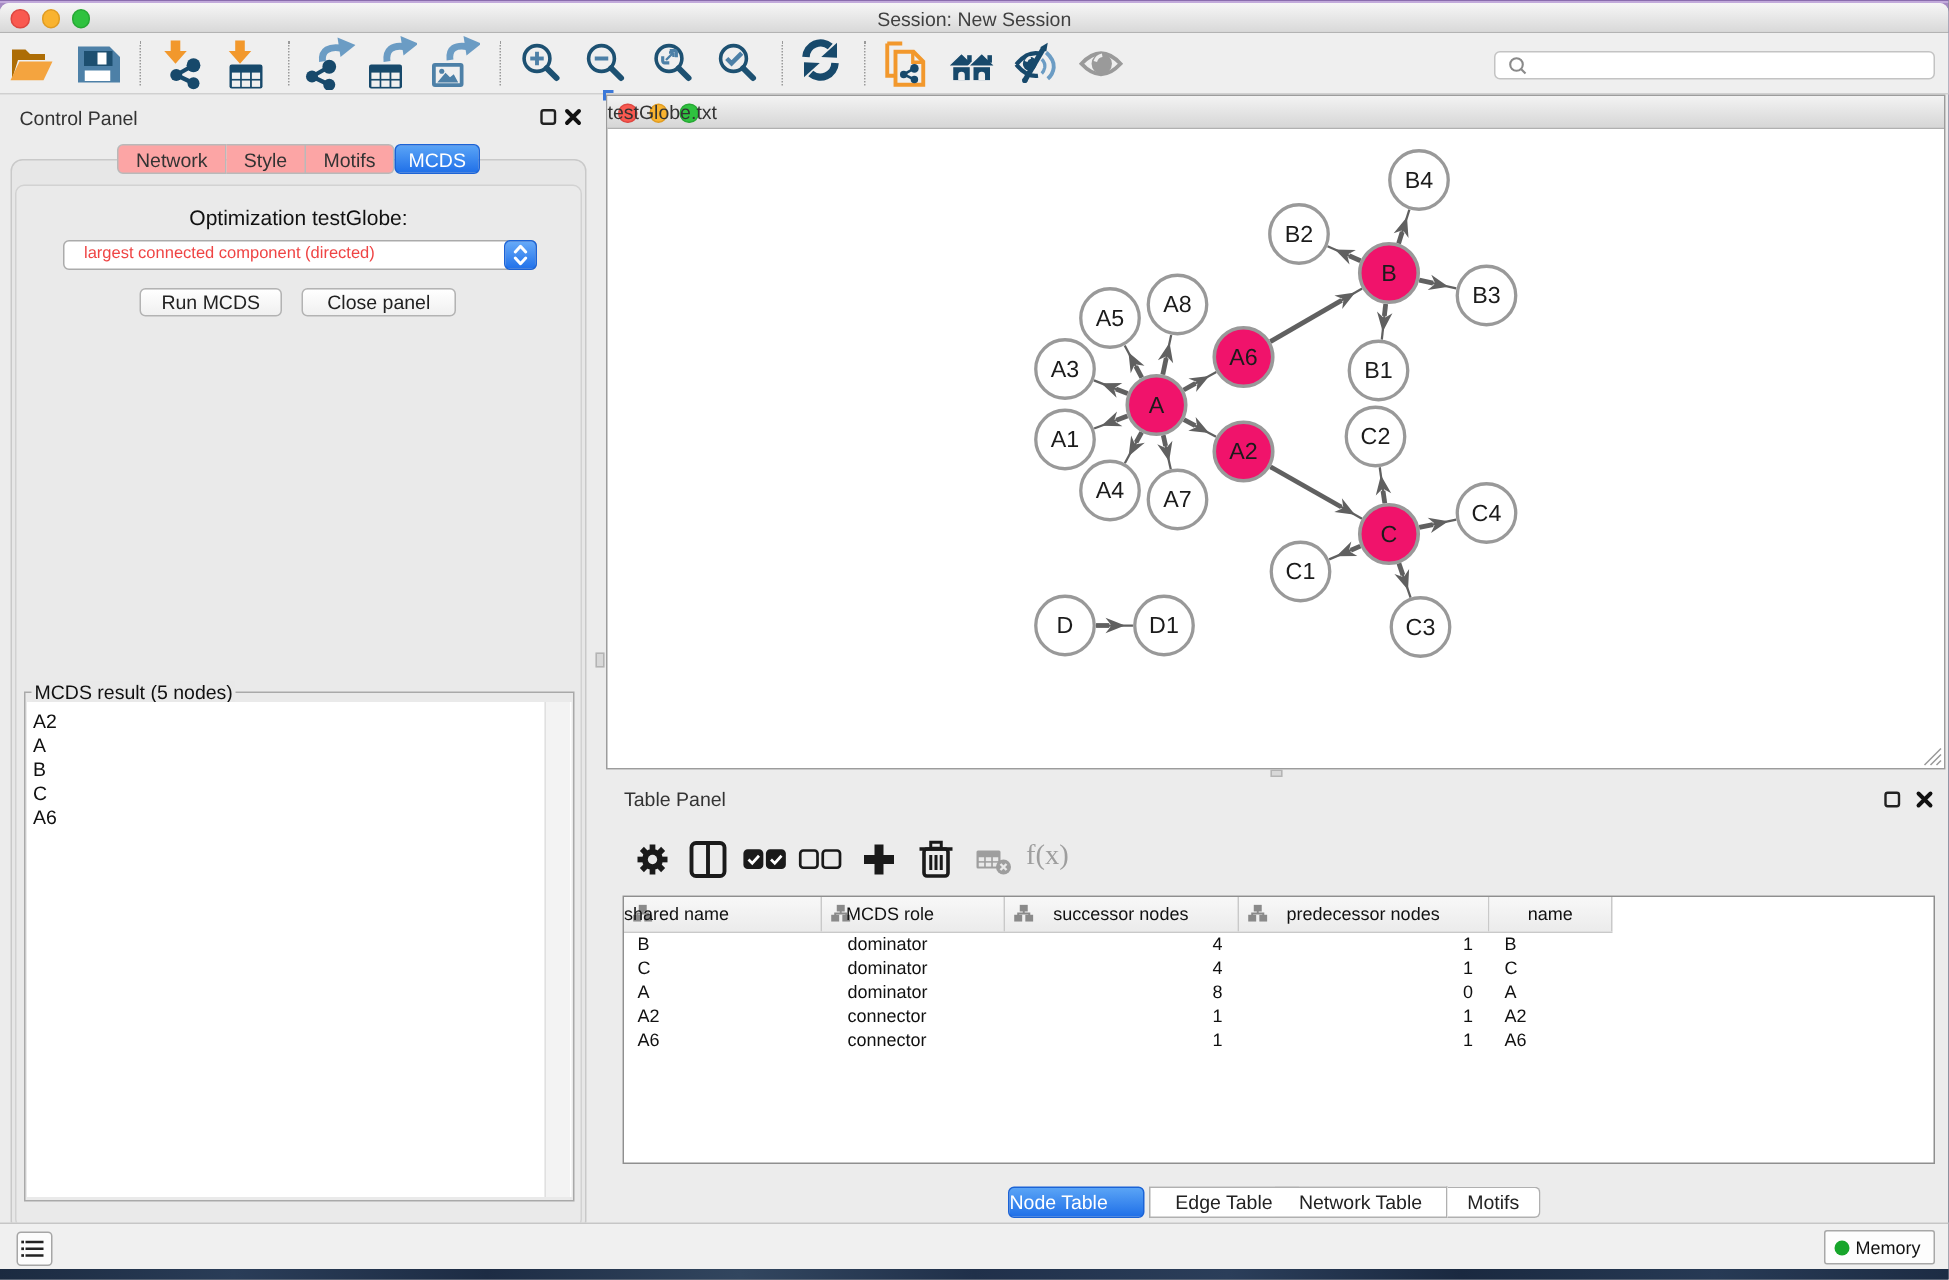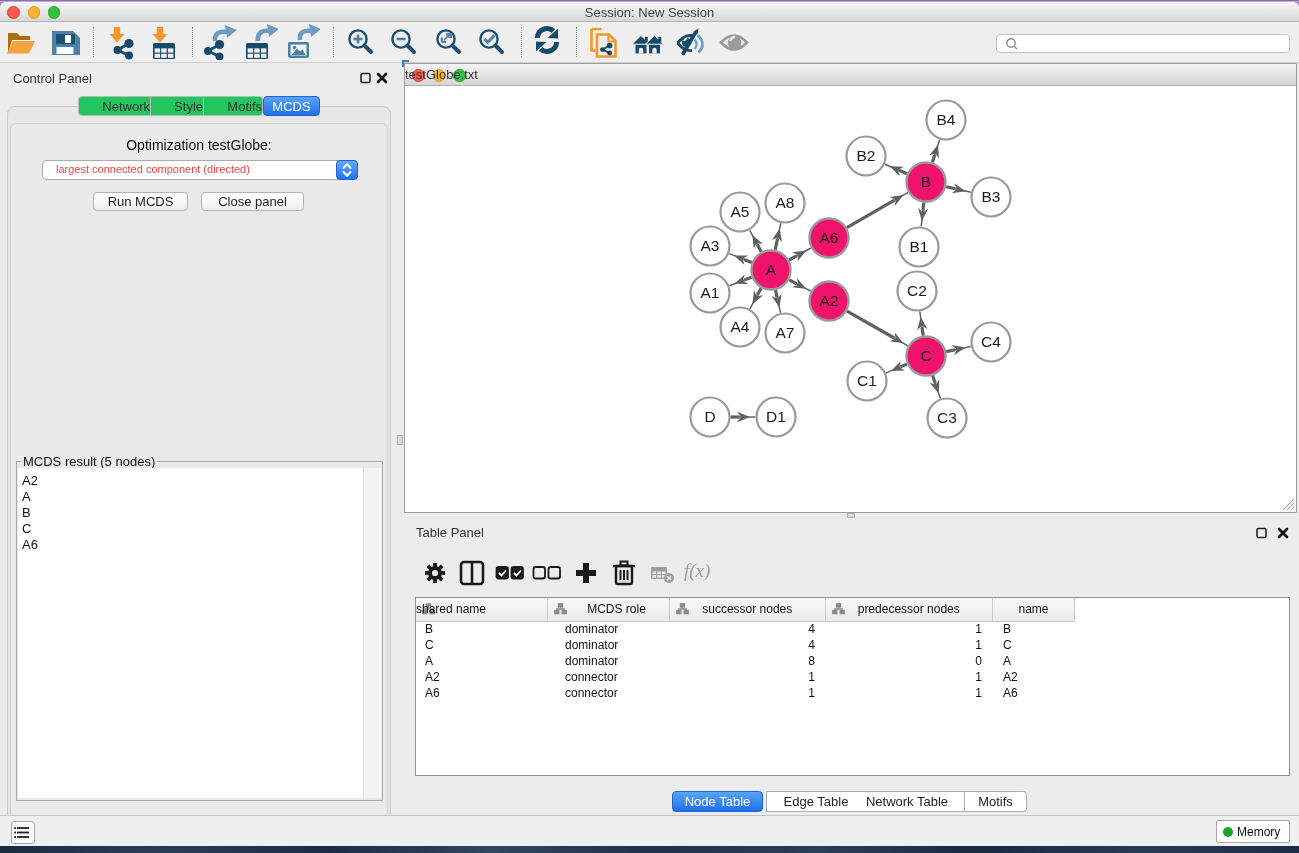--- a/index.html
+++ b/index.html
@@ -12,21 +12,21 @@
 .tl{position:absolute;border-radius:50%;width:12.5px;height:12.5px}
 .title-text{position:absolute;width:100%;text-align:center;top:3px;font-size:13px;color:#404040}
 .toolbar{position:absolute;left:0;top:22px;width:1299px;height:41px;background:#efefef;border-bottom:1px solid #d0d0d0}
 .tsep{position:absolute;top:5px;height:30px;width:0;border-left:1px dotted #9a9a9a}
 .ticon{position:absolute}
 .searchbox{position:absolute;left:996px;top:12px;width:294px;height:19px;background:#fff;border:1px solid #c3c3c3;border-radius:4px}
 .cp-title{position:absolute;left:13px;top:71px;font-size:13px;color:#333}
 .panelbig{position:absolute;left:7px;top:106px;width:384px;height:716px;background:#e7e7e7;border:1px solid #c9c9c9;border-radius:8px}
 .panelin{position:absolute;left:10px;top:123px;width:378px;height:696px;background:#eaeaea;border:1px solid #d2d2d2;border-radius:6px}
 .tabbar{position:absolute;left:78px;top:96px;height:20px;display:flex;font-size:13px}
-.tabseg{background:#22c55e;border:1px solid #b9b9b9;border-left:none;color:#333;text-align:right;line-height:19px}
+.tabseg{background:#fca5a5;border:1px solid #b9b9b9;border-left:none;color:#333;text-align:center;line-height:19px}
 .tabseg.first{border-left:1px solid #b9b9b9;border-radius:4px 0 0 4px}
 .tabsel{background:linear-gradient(180deg,#5aa4f6,#2070e8);color:#fff;border-radius:4px;border:1px solid #1b63d6;line-height:19px;text-align:center}
 .btn{position:absolute;height:19px;background:linear-gradient(180deg,#ffffff,#f0f0f0);border:1px solid #b3b3b3;border-radius:4px;font-size:13px;color:#222;text-align:center;line-height:17px}
 .fieldset{position:absolute;left:16px;top:461px;width:367px;height:340px;border:1px solid #a9a9a9}
 .whitelist{position:absolute;left:18px;top:468px;width:363px;height:330px;background:#fff}
 .sctrack{position:absolute;right:1px;top:0;width:17px;height:330px;background:#f3f3f3;border-left:1px solid #e0e0e0}
 .mcds-item{position:absolute;left:4px;font-size:13px;color:#111}
 .netwin{position:absolute;left:404px;top:63px;width:893px;height:450px;border:1px solid #9c9c9c;background:#fff}
 .nettitle{position:absolute;left:0;top:0;width:100%;height:22px;background:linear-gradient(180deg,#f3f3f3,#d6d6d6);border-bottom:1px solid #b0b0b0}
 .statusbar{position:absolute;left:0;top:815px;width:1299px;height:31px;background:#f0f0f0;border-top:1px solid #c6c6c6}
@@ -378,21 +378,21 @@
       <rect x="5" y="9" width="16" height="12" rx="1" fill="#9e9e9e"></rect>
       <rect x="6.5" y="13.5" width="3.6" height="2.6" fill="#e9e9e9"></rect>
       <rect x="11.2" y="13.5" width="3.6" height="2.6" fill="#e9e9e9"></rect>
       <rect x="15.9" y="13.5" width="3.6" height="2.6" fill="#e9e9e9"></rect>
       <rect x="6.5" y="17.1" width="3.6" height="2.6" fill="#e9e9e9"></rect>
       <rect x="11.2" y="17.1" width="3.6" height="2.6" fill="#e9e9e9"></rect>
       <rect x="15.9" y="17.1" width="3.6" height="2.6" fill="#e9e9e9"></rect>
       <circle cx="23" cy="20" r="5" fill="#9e9e9e"></circle>
       <path d="M21 18 l4 4 M25 18 l-4 4" stroke="#e9e9e9" stroke-width="1.6"></path>
     </svg></div>
-<div class="abs" style="left:684px;top:560px;font-family:'Liberation Serif',serif;font-style:italic;font-size:19px;color:#9e9e9e">f(x)</div>
+<div class="abs" style="left:684px;top:560px;font-family:'Liberation Serif',serif;font-size:19px;color:#9e9e9e">f(x)</div>
 <div class="tp-white">
     <div class="th" style="left:0px;width:132px;border-right:1px solid #c9c9c9">
       <svg width="13" height="12" viewBox="0 0 13 12" style="position:absolute;left:6px;top:5px">
         <g fill="none" stroke="#8a8a8a" stroke-width="1.3">
           <rect x="4.5" y="0.8" width="4" height="3.2" fill="#8a8a8a"></rect>
           <rect x="0.8" y="7.5" width="4" height="3.2" fill="#8a8a8a"></rect>
           <rect x="8.2" y="7.5" width="4" height="3.2" fill="#8a8a8a"></rect>
           <path d="M6.5 4.2 V6 M2.8 7.4 V6 H10.2 V7.4"></path>
         </g>
       </svg>
@@ -400,21 +400,21 @@
     </div>
     <div class="th" style="left:132px;width:122px;border-right:1px solid #c9c9c9">
       <svg width="13" height="12" viewBox="0 0 13 12" style="position:absolute;left:6px;top:5px">
         <g fill="none" stroke="#8a8a8a" stroke-width="1.3">
           <rect x="4.5" y="0.8" width="4" height="3.2" fill="#8a8a8a"></rect>
           <rect x="0.8" y="7.5" width="4" height="3.2" fill="#8a8a8a"></rect>
           <rect x="8.2" y="7.5" width="4" height="3.2" fill="#8a8a8a"></rect>
           <path d="M6.5 4.2 V6 M2.8 7.4 V6 H10.2 V7.4"></path>
         </g>
       </svg>
-      <div style="position:absolute;left:16px;right:0;top:4px;text-align:center">MCDS role</div>
+      <div style="position:absolute;left:16px;right:0;top:4px;text-align:left">MCDS role</div>
     </div>
     <div class="th" style="left:254px;width:155.5px;border-right:1px solid #c9c9c9">
       <svg width="13" height="12" viewBox="0 0 13 12" style="position:absolute;left:6px;top:5px">
         <g fill="none" stroke="#8a8a8a" stroke-width="1.3">
           <rect x="4.5" y="0.8" width="4" height="3.2" fill="#8a8a8a"></rect>
           <rect x="0.8" y="7.5" width="4" height="3.2" fill="#8a8a8a"></rect>
           <rect x="8.2" y="7.5" width="4" height="3.2" fill="#8a8a8a"></rect>
           <path d="M6.5 4.2 V6 M2.8 7.4 V6 H10.2 V7.4"></path>
         </g>
       </svg>
@@ -454,21 +454,21 @@
     <div class="td" style="left:149px;top:72px">connector</div>
     <div class="td" style="left:254px;top:72px;width:145px;text-align:right">1</div>
     <div class="td" style="left:410px;top:72px;width:156px;text-align:right">1</div>
     <div class="td" style="left:587px;top:72px">A2</div>
     <div class="td" style="left:9px;top:88px">A6</div>
     <div class="td" style="left:149px;top:88px">connector</div>
     <div class="td" style="left:254px;top:88px;width:145px;text-align:right">1</div>
     <div class="td" style="left:410px;top:88px;width:156px;text-align:right">1</div>
     <div class="td" style="left:587px;top:88px">A6</div>
   </div>
-<div class="abs" style="left:672px;top:791px;width:91px;height:21px;background:linear-gradient(180deg,#5aa4f6,#2070e8);border:1px solid #1b63d6;border-radius:4px;color:#fff;font-size:13px;text-align:center;line-height:20px">Node Table</div>
+<div class="abs" style="left:672px;top:791px;width:91px;height:21px;background:linear-gradient(180deg,#5aa4f6,#2070e8);border:1px solid #1b63d6;border-radius:4px;color:#fff;font-size:13px;text-align:left;line-height:20px">Node Table</div>
 <div class="btab" style="left:766px;top:791px;width:100px;border-left:1px solid #b0b0b0">Edge Table</div>
 <div class="btab" style="left:850px;top:791px;width:115px">Network Table</div>
 <div class="btab" style="left:965px;top:791px;width:62px;border-radius:0 4px 4px 0">Motifs</div>
 <div class="statusbar"></div>
 <div class="abs" style="left:11px;top:821px;width:24px;height:23px;background:#fcfcfc;border:1px solid #a6a6a6;border-radius:3px"><svg width="22" height="21" viewBox="0 0 22 21">
       <g stroke="#222" stroke-width="1.8">
         <line x1="5" y1="6" x2="17" y2="6"></line>
         <line x1="5" y1="10.5" x2="17" y2="10.5"></line>
         <line x1="5" y1="15" x2="17" y2="15"></line>
       </g>

